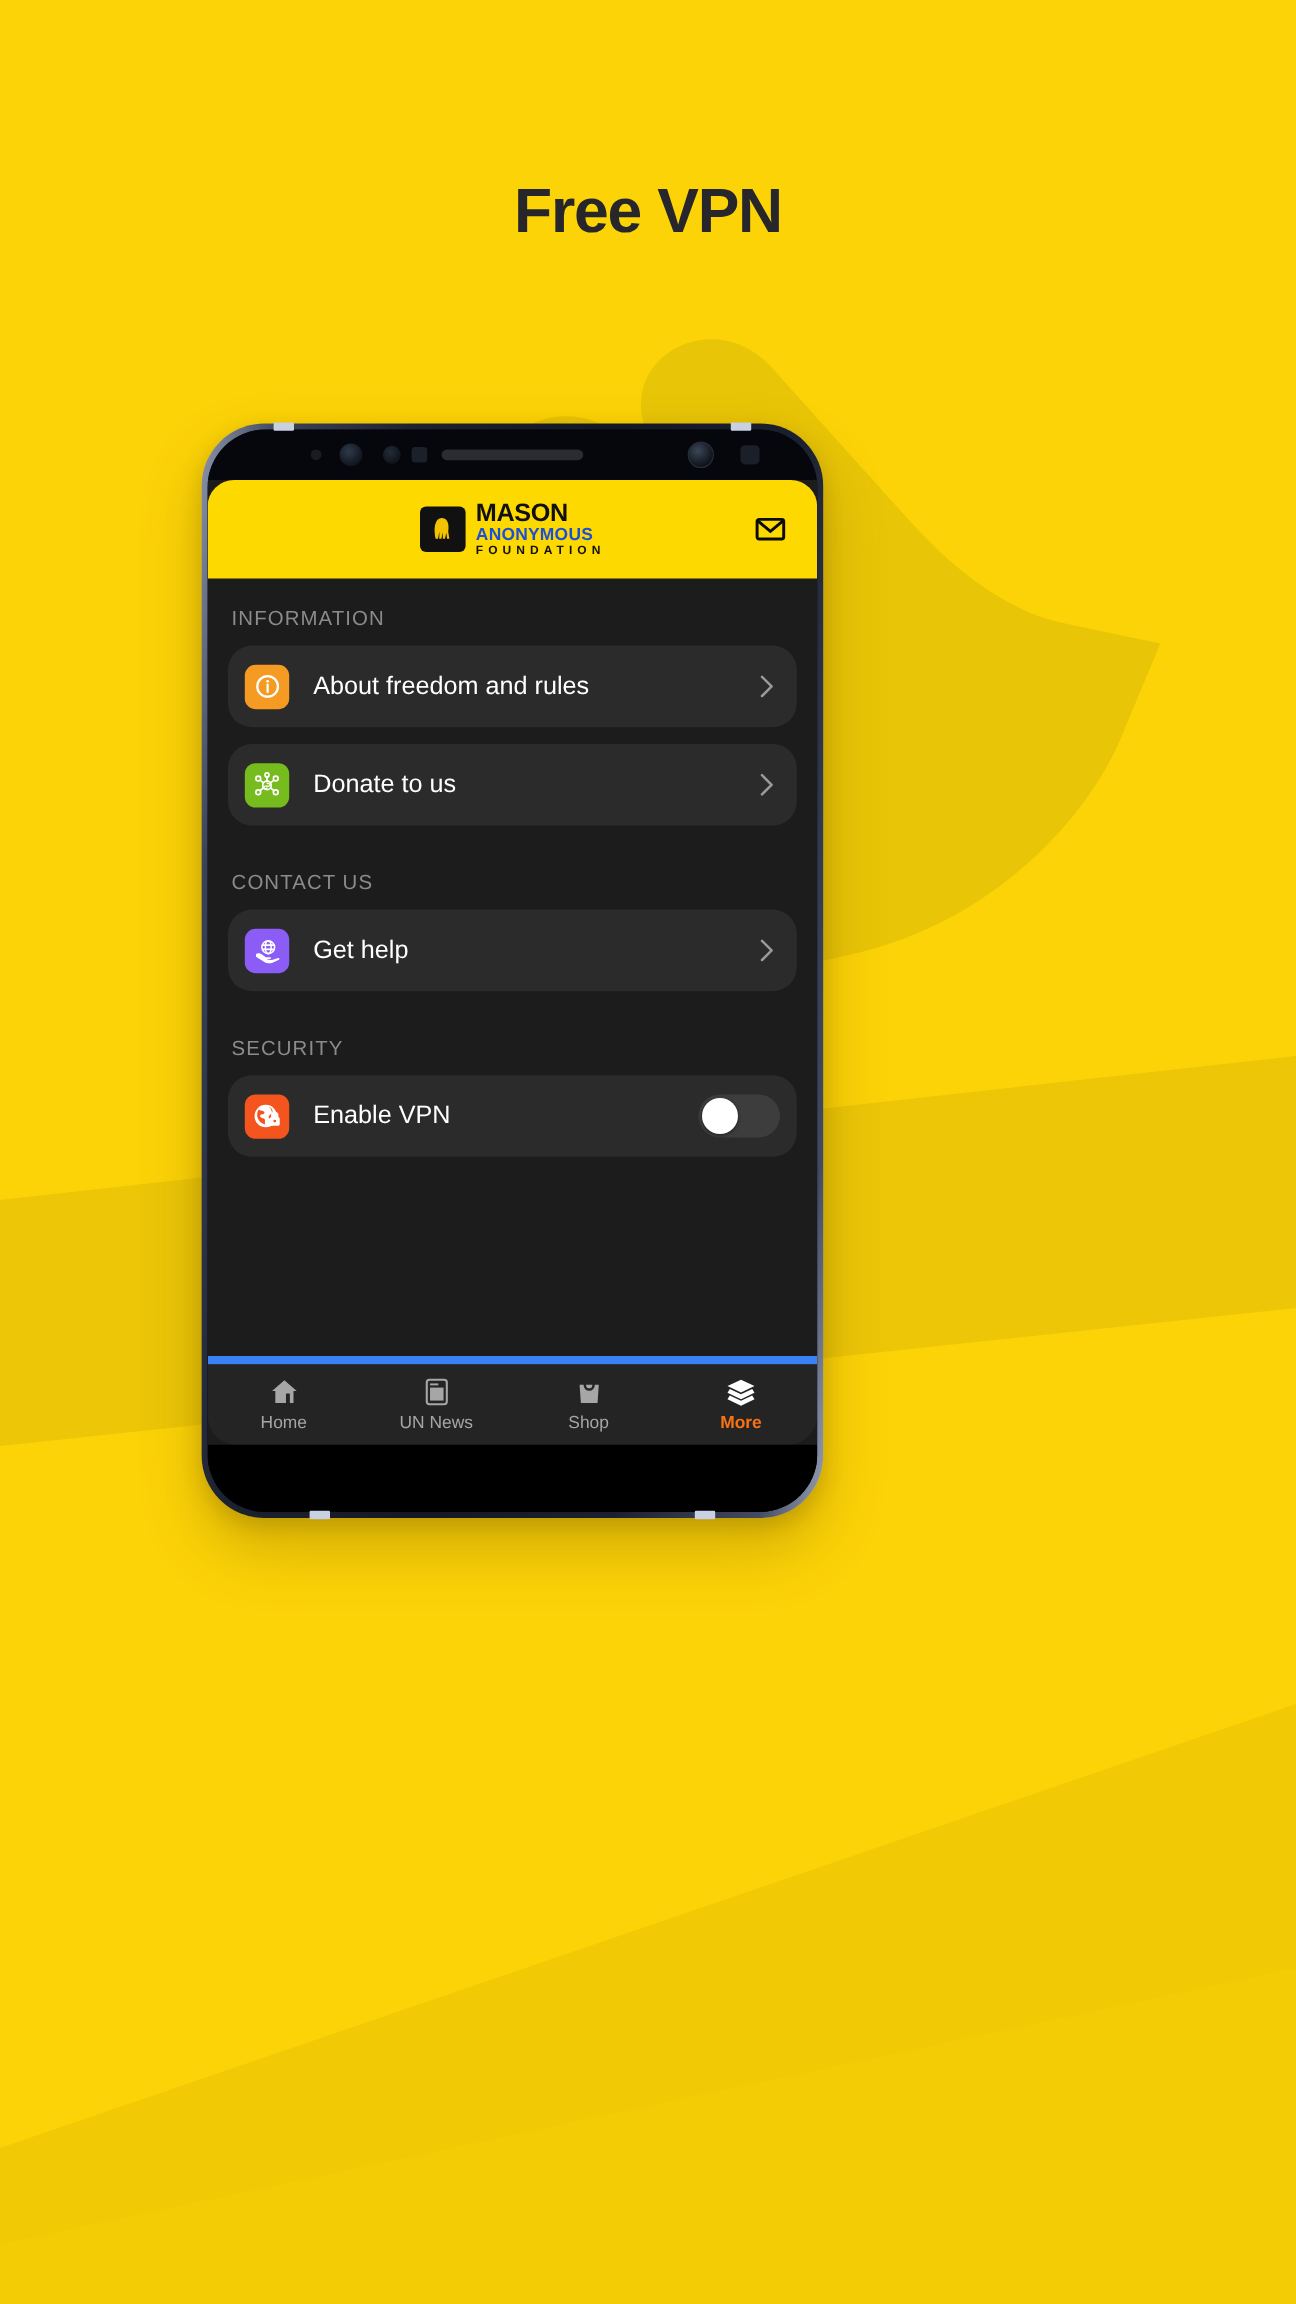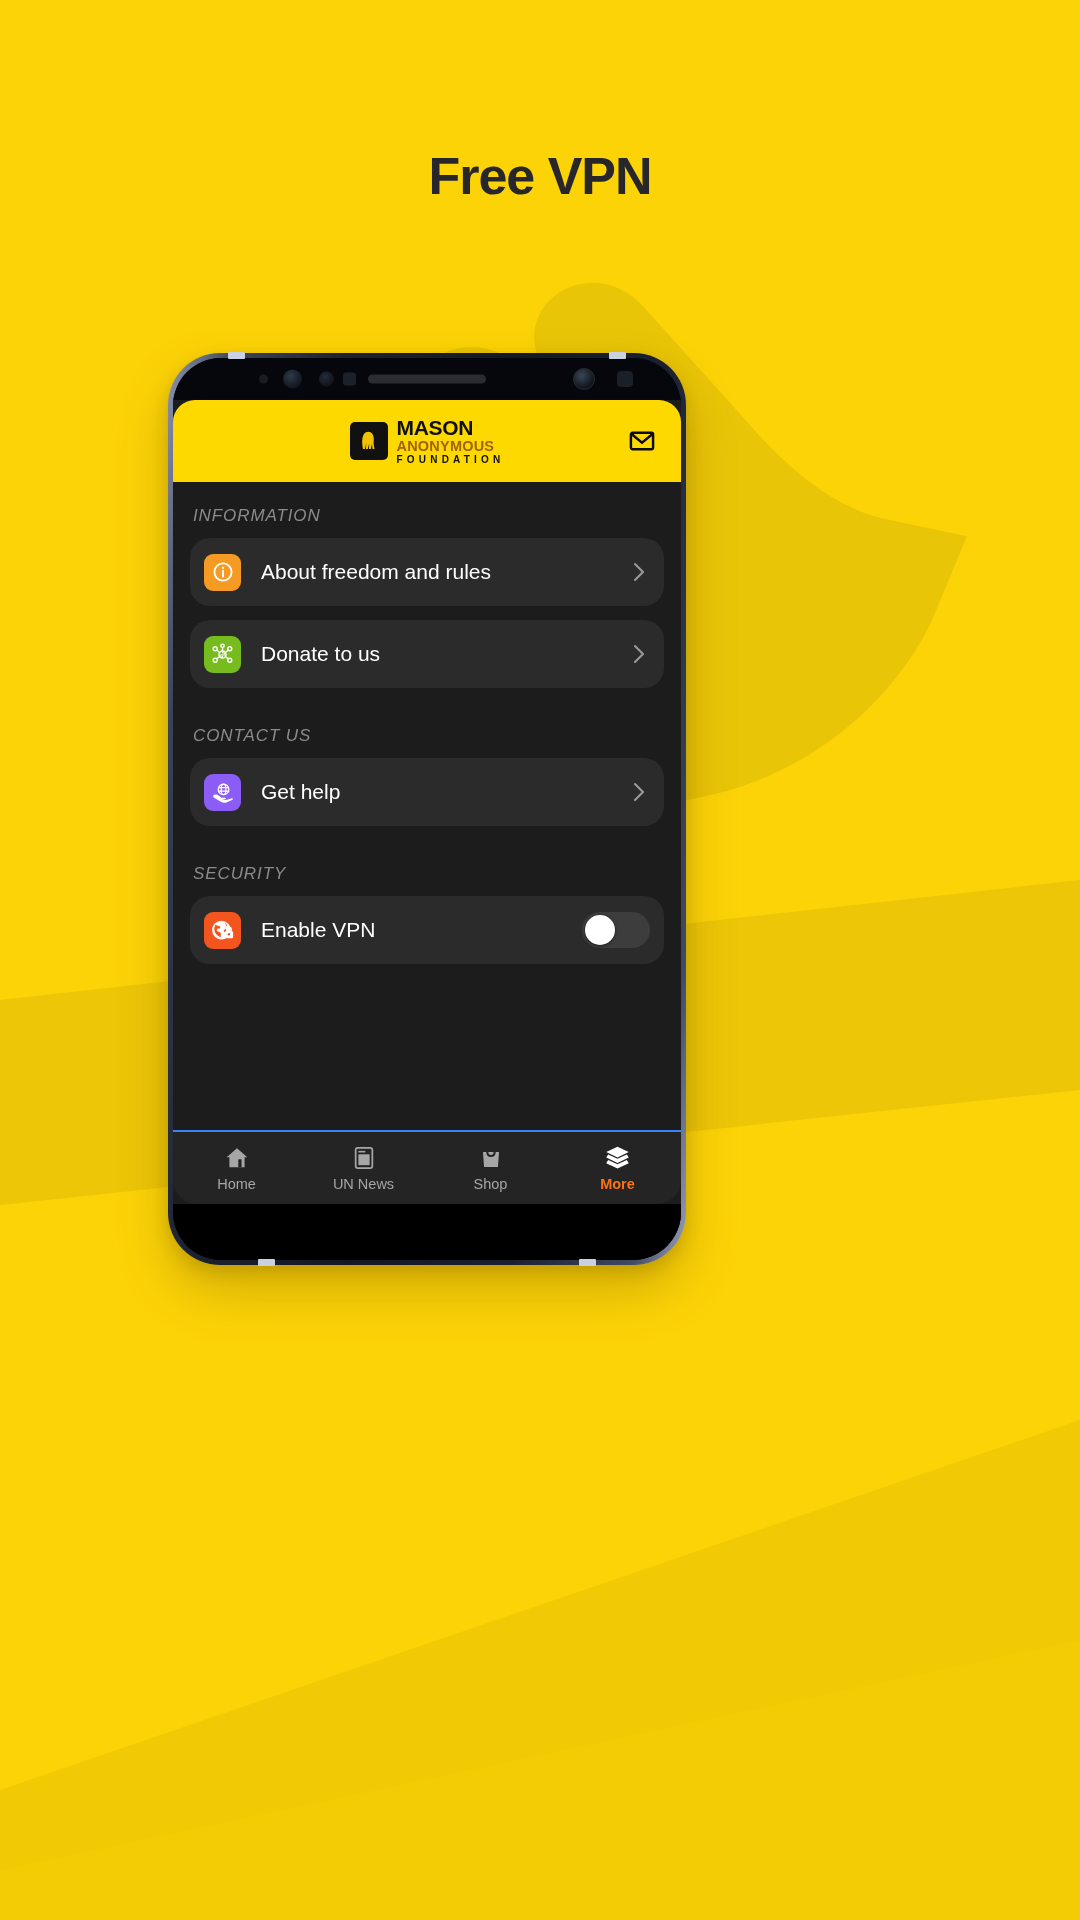--- a/index.html
+++ b/index.html
@@ -87,36 +87,35 @@
     display:flex; align-items:center; justify-content:center;
     flex:none;
   }
   .brand { display:flex; align-items:center; gap:9px; }
   .brand-mark {
     width:38px; height:38px; border-radius:5px; background:#111;
     display:flex; align-items:center; justify-content:center; flex:none;
   }
   .brand-text { line-height:1; }
   .brand-l1 { font-size:21px; font-weight:bold; color:#101010; letter-spacing:-.3px; }
-  .brand-l2 { font-size:14.5px; font-weight:bold; color:#a16207; letter-spacing:.2px; margin-top:1px; }
+  .brand-l2 { font-size:14.5px; font-weight:bold; color:#1d4ed8; letter-spacing:.2px; margin-top:1px; }
   .brand-l3 { font-size:10px; font-weight:bold; color:#101010; letter-spacing:4.2px; margin-top:2px; }
   .mail-btn {
     position:absolute; right:22px; top:50%; transform:translateY(-50%);
     width:34px; height:34px; display:flex; align-items:center; justify-content:center;
     cursor:pointer;
   }
 
   .content { flex:1; overflow:hidden; padding:0 17px; }
 
   .section-title {
     color:#8b8b8b;
     font-size:17px;
     letter-spacing:.9px;
     padding:24px 3px 12px 3px;
-    font-style:italic;
   }
 
   .card {
     background:#2b2b2b;
     border-radius:20px;
     height:68px;
     display:flex; align-items:center;
     padding:0 14px;
     margin-bottom:14px;
     cursor:pointer;
@@ -142,21 +141,21 @@
     position:absolute; top:3px; left:3px;
     width:30px; height:30px; border-radius:50%; background:#fff;
     box-shadow:0 1px 3px rgba(0,0,0,.55);
   }
 
   
   .tabbar {
     flex:none;
     height:74px;
     background:#242424;
-    border-top:2px solid #3b82f6;
+    border-top:7px solid #3b82f6;
     display:flex;
     align-items:center;
     border-bottom-left-radius:24px;
     border-bottom-right-radius:24px;
     text-align:center;
   }
   .tab {
     flex:1;
     display:flex; flex-direction:column; align-items:center; justify-content:center;
     gap:5px; cursor:pointer;

